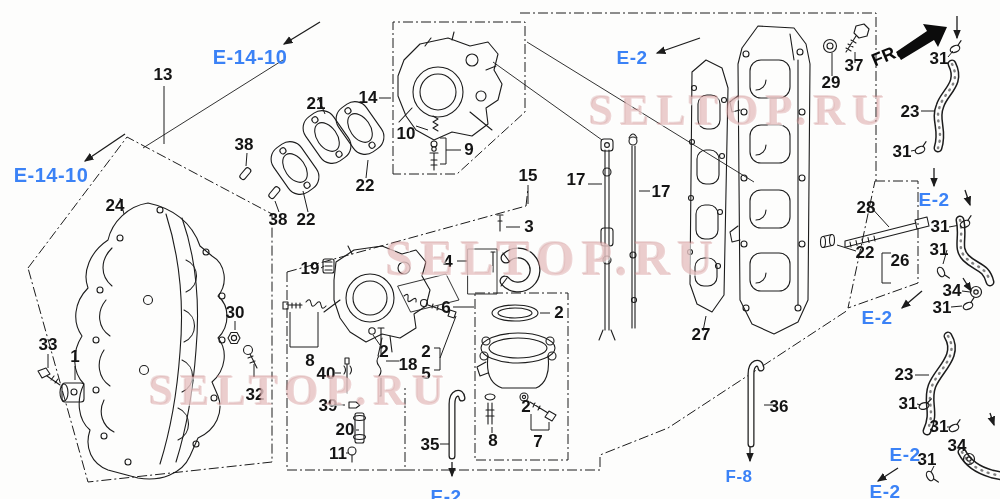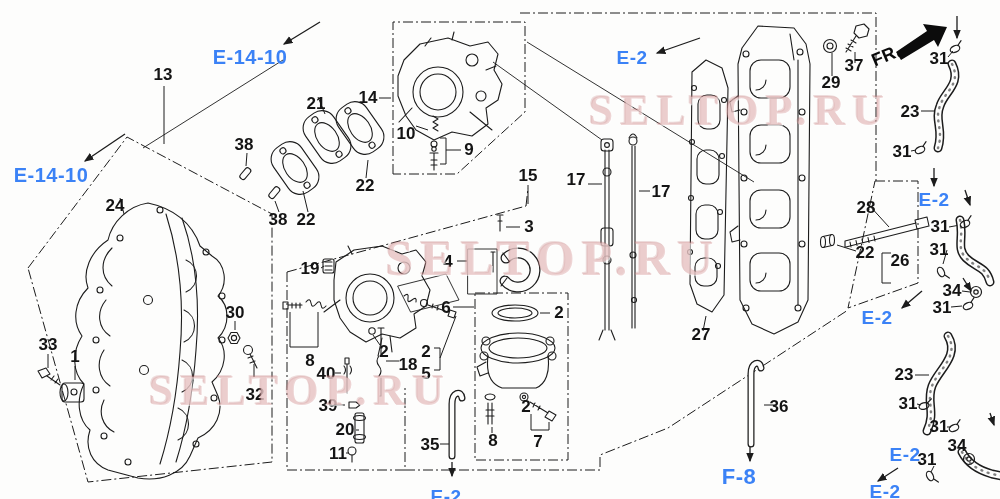--- a/index.html
+++ b/index.html
@@ -443,21 +443,21 @@
     </div>
   <div id="ref-layer">
       <div class="ref" style="left: 250px; top: 57px; font-size: 20px;">E-14-10</div>
       <div class="ref" style="left: 51px; top: 175px; font-size: 20px;">E-14-10</div>
       <div class="ref" style="left: 632px; top: 58px; font-size: 19px;">E-2</div>
       <div class="ref" style="left: 934px; top: 200px; font-size: 19px;">E-2</div>
       <div class="ref" style="left: 877px; top: 318px; font-size: 19px;">E-2</div>
       <div class="ref" style="left: 905px; top: 455px; font-size: 19px;">E-2</div>
       <div class="ref" style="left: 885px; top: 492px; font-size: 19px;">E-2</div>
       <div class="ref" style="left: 446px; top: 497px; font-size: 19px;">E-2</div>
-      <div class="ref" style="left: 739px; top: 477px; font-size: 22px;">F-8</div>
+      <div class="ref" style="left: 739px; top: 477px; font-size: 17px;">F-8</div>
     </div>
   <div id="watermark-layer">
       <div class="watermark" style="left: 740px; top: 110px; font-size: 44px;">SELTOP.RU</div>
       <div class="watermark" style="left: 553px; top: 258px; font-size: 50px;">SELTOP.RU</div>
       <div class="watermark" style="left: 300px; top: 390px; font-size: 44px;">SELTOP.RU</div>
     </div>
 
   <div id="fr-label" style="left:886px;top:56px">FR.</div>
 
 </div>

